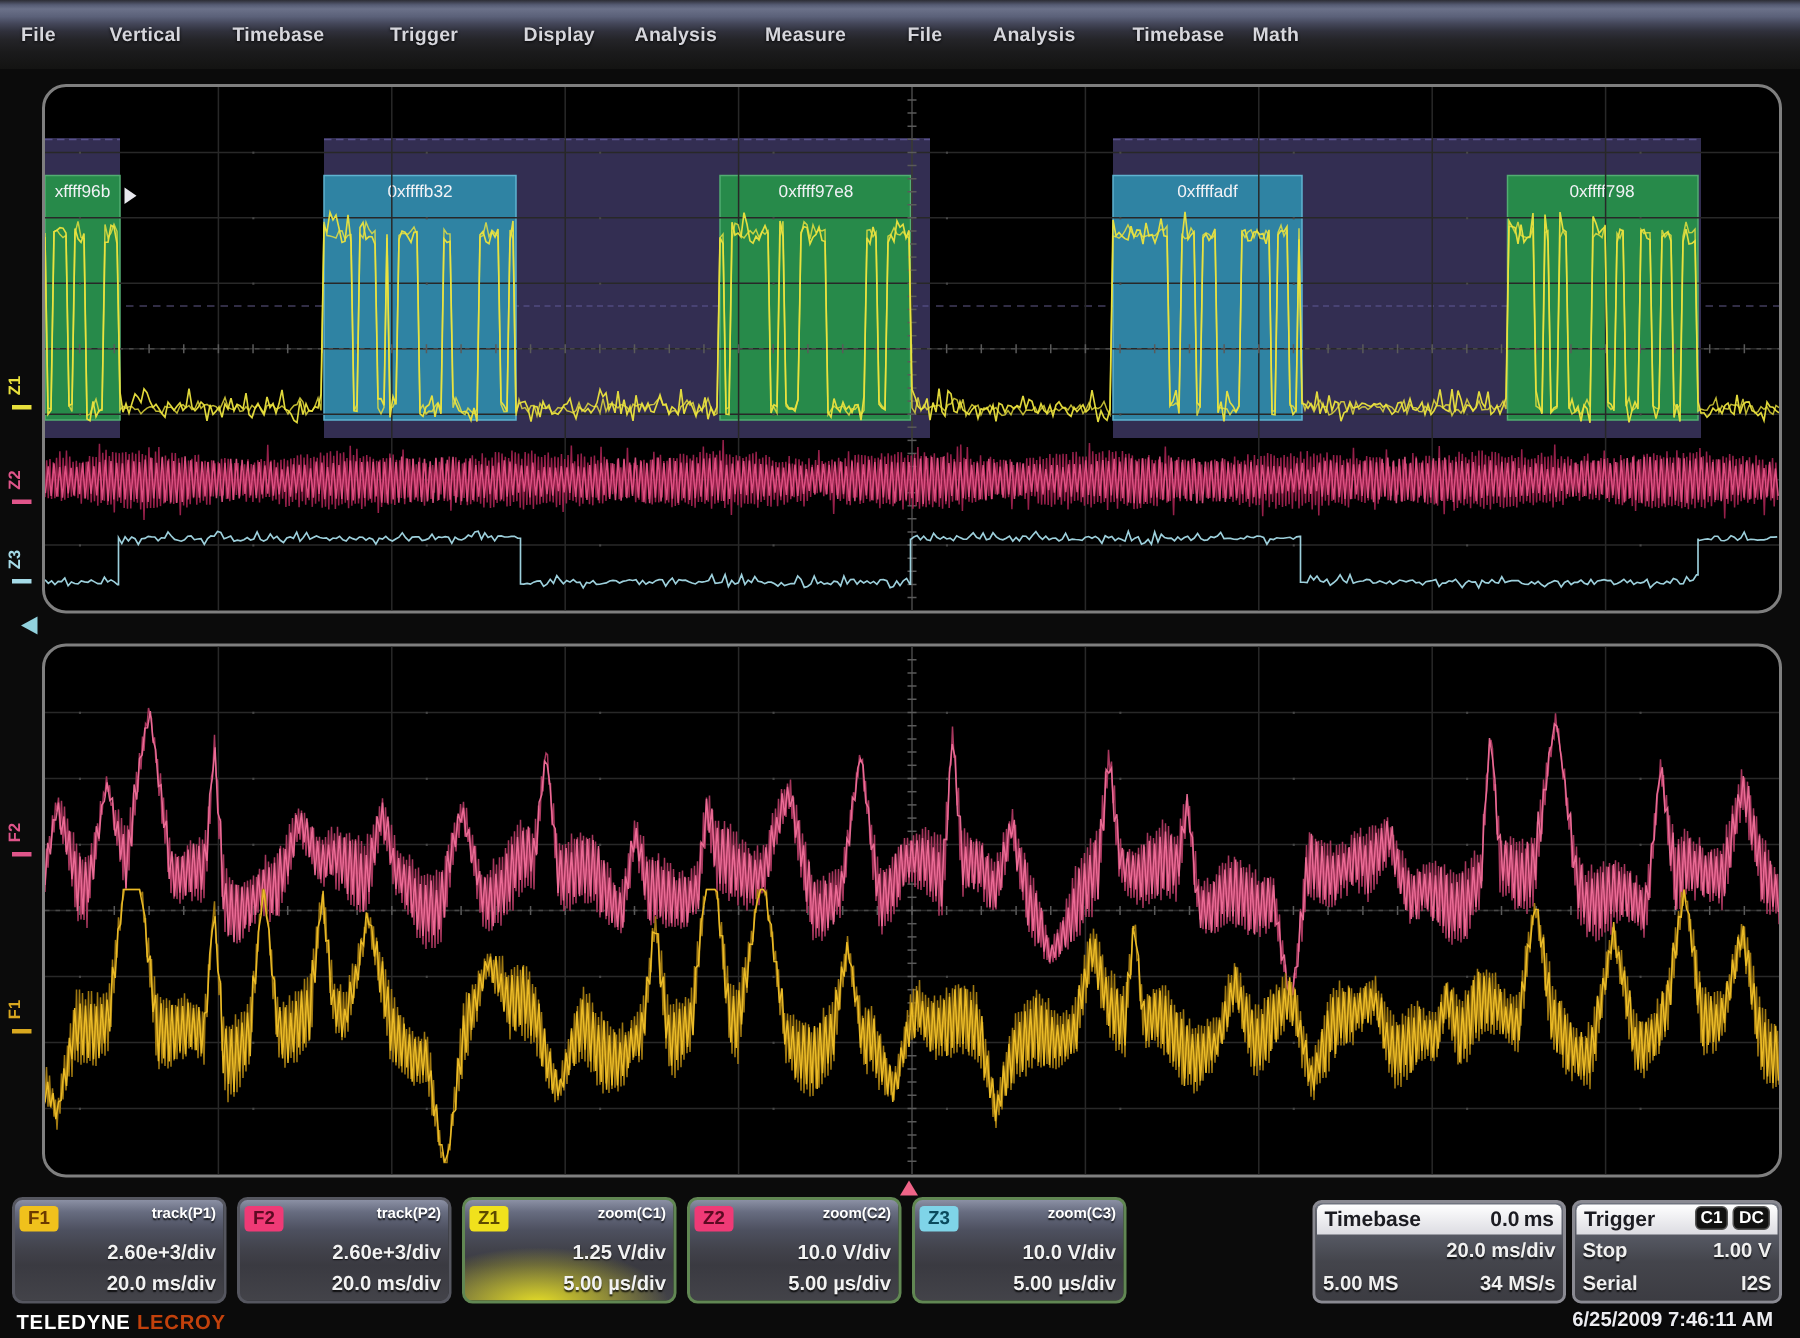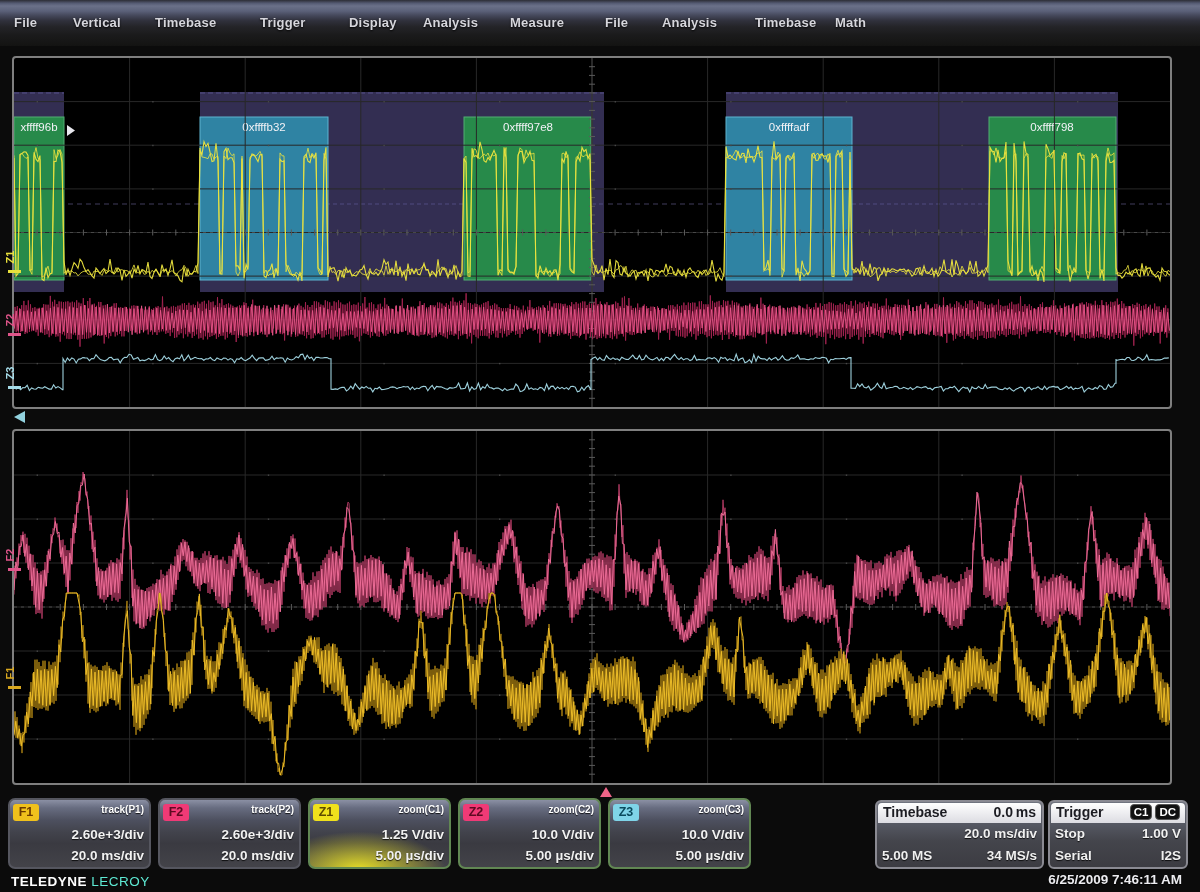--- a/index.html
+++ b/index.html
@@ -1,22 +1,22 @@
 <!DOCTYPE html>
 <html><head><meta charset="utf-8"><style>
 * { margin:0; padding:0; box-sizing:border-box; }
 html,body { width:1200px; height:892px; background:#0b0b0b; overflow:hidden;
   font-family:"Liberation Sans", sans-serif; }
 #root { position:absolute; left:0; top:0; width:1200px; height:892px; background:#0b0b0b; }
 #menubar { position:absolute; left:0; top:0; width:1200px; height:46px;
   background:linear-gradient(#2c2d35 0%, #555b73 7%, #6b7189 13%, #5b6179 24%, #44475a 34%, #30313c 45%, #242428 58%, #1b1b1c 75%, #131312 100%); }
 .mi { position:absolute; top:15px; color:#d6d6dc; font-size:13px; font-weight:bold;
   text-shadow:0 1px 2px rgba(0,0,0,.9); letter-spacing:0.2px; }
-.grid { position:absolute; left:12px; width:1160px; border:2px solid #7f7f7f;
-  border-radius:4px; background:#000; }
+.grid { position:absolute; left:28px; width:1160px; border:2px solid #7f7f7f;
+  border-radius:16px; background:#000; }
 #g1 { top:56px; height:353px; }
 #g2 { top:429px; height:356px; }
 .grid svg { position:absolute; left:0; top:0; }
 .chl { position:absolute; left:4px; width:20px; height:20px; font-size:11px; font-weight:bold;
   transform:rotate(-90deg); text-align:center; }
 .chd { position:absolute; left:8px; width:13px; height:3px; }
 #cyarrow { position:absolute; left:14px; top:411px; width:0; height:0;
   border-top:6px solid transparent; border-bottom:6px solid transparent; border-right:11px solid #92d2de; }
 #pinktri { position:absolute; left:600px; top:787px; width:0; height:0;
   border-left:6px solid transparent; border-right:6px solid transparent; border-bottom:10px solid #f06488; }
@@ -37,21 +37,21 @@
   background:linear-gradient(#70747f 0%, #585b66 30%, #44454c 60%, #3c3c42 100%); overflow:hidden; }
 .iwhite { position:relative; margin:1px 1px 0 1px; height:20px; background:linear-gradient(#ffffff,#dcdce2);
   border-radius:4px 4px 0 0; color:#1c1c22; font-size:14px; font-weight:bold; padding:1px 5px 0 5px; }
 .iwhite .ir { position:absolute; right:5px; top:1px; }
 .irow { position:relative; height:20px; color:#f0f0f0; font-size:13.5px; font-weight:bold;
   padding:1px 5px 0 5px; text-shadow:0 1px 1px rgba(0,0,0,.8); margin-top:2px; }
 .irow .ir { position:absolute; right:5px; top:1px; }
 .tb { display:inline-block; background:#111; color:#fff; border:1px solid #555; border-radius:4px;
   font-size:11.5px; font-weight:bold; padding:0 3px; margin-left:3px; line-height:14px; vertical-align:2px; }
 #logo { position:absolute; left:11px; top:874px; font-size:13.5px; font-weight:bold; color:#fff; letter-spacing:.5px; }
-#logo span { color:#5eead4; font-weight:normal; }
+#logo span { color:#c2410c; font-weight:bold; }
 #date { position:absolute; right:18px; top:872px; color:#ececf0; font-size:13.5px; font-weight:bold;
   text-shadow:0 1px 1px #000; }
 </style></head>
 <body>
 <div id="root">
 <div id="menubar">
       <span class="mi" style="left:14px">File</span>
       <span class="mi" style="left:73px">Vertical</span>
       <span class="mi" style="left:155px">Timebase</span>
       <span class="mi" style="left:260px">Trigger</span>

